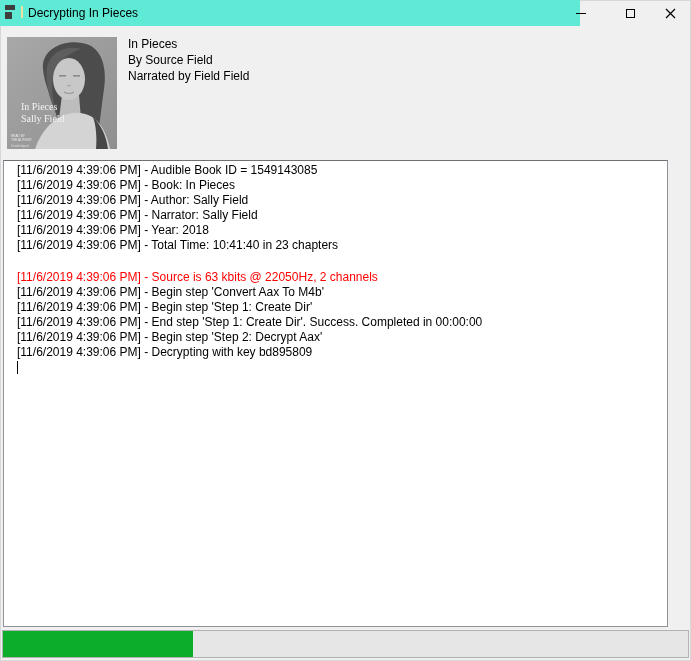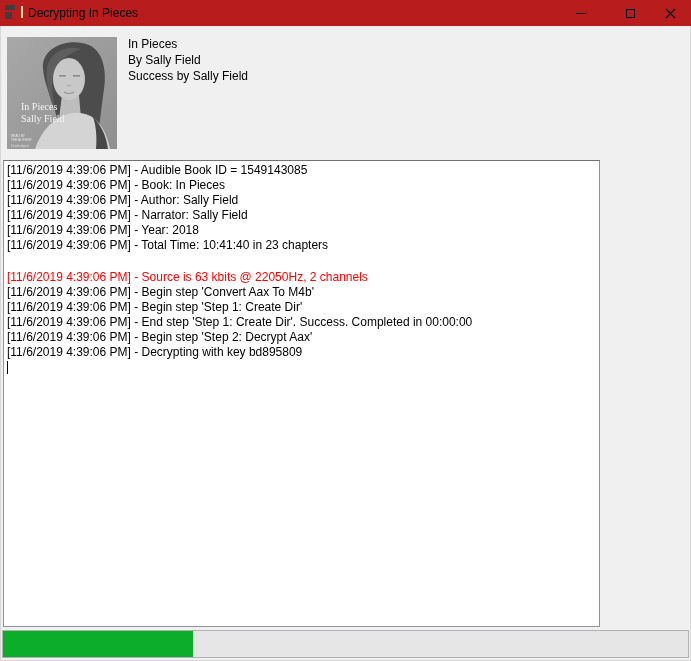--- a/index.html
+++ b/index.html
@@ -5,45 +5,45 @@
   * { box-sizing: border-box; }
   html, body { margin:0; padding:0; }
   body {
     width:691px; height:661px; position:relative; overflow:hidden;
     background:#f0f0f0;
     font-family:"Liberation Sans","DejaVu Sans",sans-serif;
     box-shadow: inset 0 0 0 1px rgba(0,0,0,.10);
   }
 
   
-  .titlebar { position:absolute; left:0; top:0; width:691px; height:26px; background:#b91c1c; }
+  .titlebar { position:absolute; left:0; top:0; width:580px; height:26px; background:#5eead4; }
   .app-icon { position:absolute; left:5px; top:5px; width:18px; height:16px; }
   .app-icon .blk1 { position:absolute; left:0; top:0; width:10px; height:5px; background:#3e3e3e; }
   .app-icon .blk2 { position:absolute; left:0; top:7px; width:7px; height:7px; background:#3e3e3e; }
   .app-icon .accent { position:absolute; left:16px; top:1px; width:2px; height:12px; background:#efe2a0; }
   .win-title { position:absolute; left:28px; top:0; height:26px; line-height:26px; font-size:12px; color:#000; white-space:nowrap; }
   .cap-btn { position:absolute; top:0; height:26px; display:flex; align-items:center; justify-content:center; background:transparent; border:0; padding:0; cursor:default; }
   #btn-min   { left:558px; width:45px; }
   #btn-max   { left:608px; width:45px; }
   #btn-close { left:650px; width:41px; }
   .glyph-min { width:10px; height:0; border-top:1px solid #000; display:block; }
   .glyph-max { width:9px; height:9px; border:1px solid #000; display:block; }
   .glyph-close { display:block; }
 
   
   .cover { position:absolute; left:7px; top:37px; width:110px; height:112px; }
   .book-info { position:absolute; left:128px; top:36px; font-size:12px; line-height:16px; color:#000; }
   .book-info div { white-space:nowrap; }
 
   
   .log-textbox {
-    position:absolute; left:3px; top:160px; width:597px; height:467px;
+    position:absolute; left:3px; top:160px; width:665px; height:467px;
     background:#ffffff;
     border:1px solid #8f9299; border-top-color:#6f7177;
-    padding:2px 3px;
+    padding:2px 13px;
     font-size:12px; line-height:15px; color:#000;
     overflow:hidden; cursor:text;
   }
   .log-line { white-space:nowrap; }
   .log-line.red { color:#ff0000;margin-top:17px; }
   .caret { display:inline-block; width:1px; height:13px; background:#000; vertical-align:top; margin-top:1px;
            animation:blink 1.06s steps(1,end) infinite; }
   @keyframes blink { 0%,49%{opacity:1} 50%,100%{opacity:0} }
 
   
@@ -104,22 +104,22 @@
   <text x="14" y="73" font-family="Liberation Serif, DejaVu Serif, serif" font-size="10" fill="#f4f4f4">In Pieces</text>
   <text x="14" y="85" font-family="Liberation Serif, DejaVu Serif, serif" font-size="10" fill="#f4f4f4">Sally Field</text>
 
   <text x="4" y="100" font-size="3.2" fill="#e8e8e8">READ BY</text>
   <text x="4" y="104" font-size="3.2" fill="#e8e8e8">THE AUTHOR</text>
   <text x="4" y="110" font-size="3.4" fill="#dcdcdc">Unabridged</text>
 </svg>
 
 <div class="book-info">
   <div>In Pieces</div>
-  <div>By Sally Field</div>
-  <div>Success by Sally Field</div>
+  <div>By Source Field</div>
+  <div>Narrated by Field Field</div>
 </div>
 
 <div class="log-textbox">
   <div class="log-line">[11/6/2019 4:39:06 PM] - Audible Book ID = 1549143085</div><div class="log-line">[11/6/2019 4:39:06 PM] - Book: In Pieces</div><div class="log-line">[11/6/2019 4:39:06 PM] - Author: Sally Field</div><div class="log-line">[11/6/2019 4:39:06 PM] - Narrator: Sally Field</div><div class="log-line">[11/6/2019 4:39:06 PM] - Year: 2018</div><div class="log-line">[11/6/2019 4:39:06 PM] - Total Time: 10:41:40 in 23 chapters</div><div class="log-line red" style="color: rgb(255, 0, 0);">[11/6/2019 4:39:06 PM] - Source is 63 kbits @ 22050Hz, 2 channels</div><div class="log-line">[11/6/2019 4:39:06 PM] - Begin step 'Convert Aax To M4b'</div><div class="log-line">[11/6/2019 4:39:06 PM] - Begin step 'Step 1: Create Dir'</div><div class="log-line">[11/6/2019 4:39:06 PM] - End step 'Step 1: Create Dir'. Success. Completed in 00:00:00</div><div class="log-line">[11/6/2019 4:39:06 PM] - Begin step 'Step 2: Decrypt Aax'</div><div class="log-line">[11/6/2019 4:39:06 PM] - Decrypting with key bd895809</div><span class="caret"></span>
 </div>
 
 <div class="progress" style="background: rgb(230, 230, 230);">
   <div class="progress-fill" style="width: 27.8%; background: rgb(11, 173, 43);"></div>
 </div>
 

